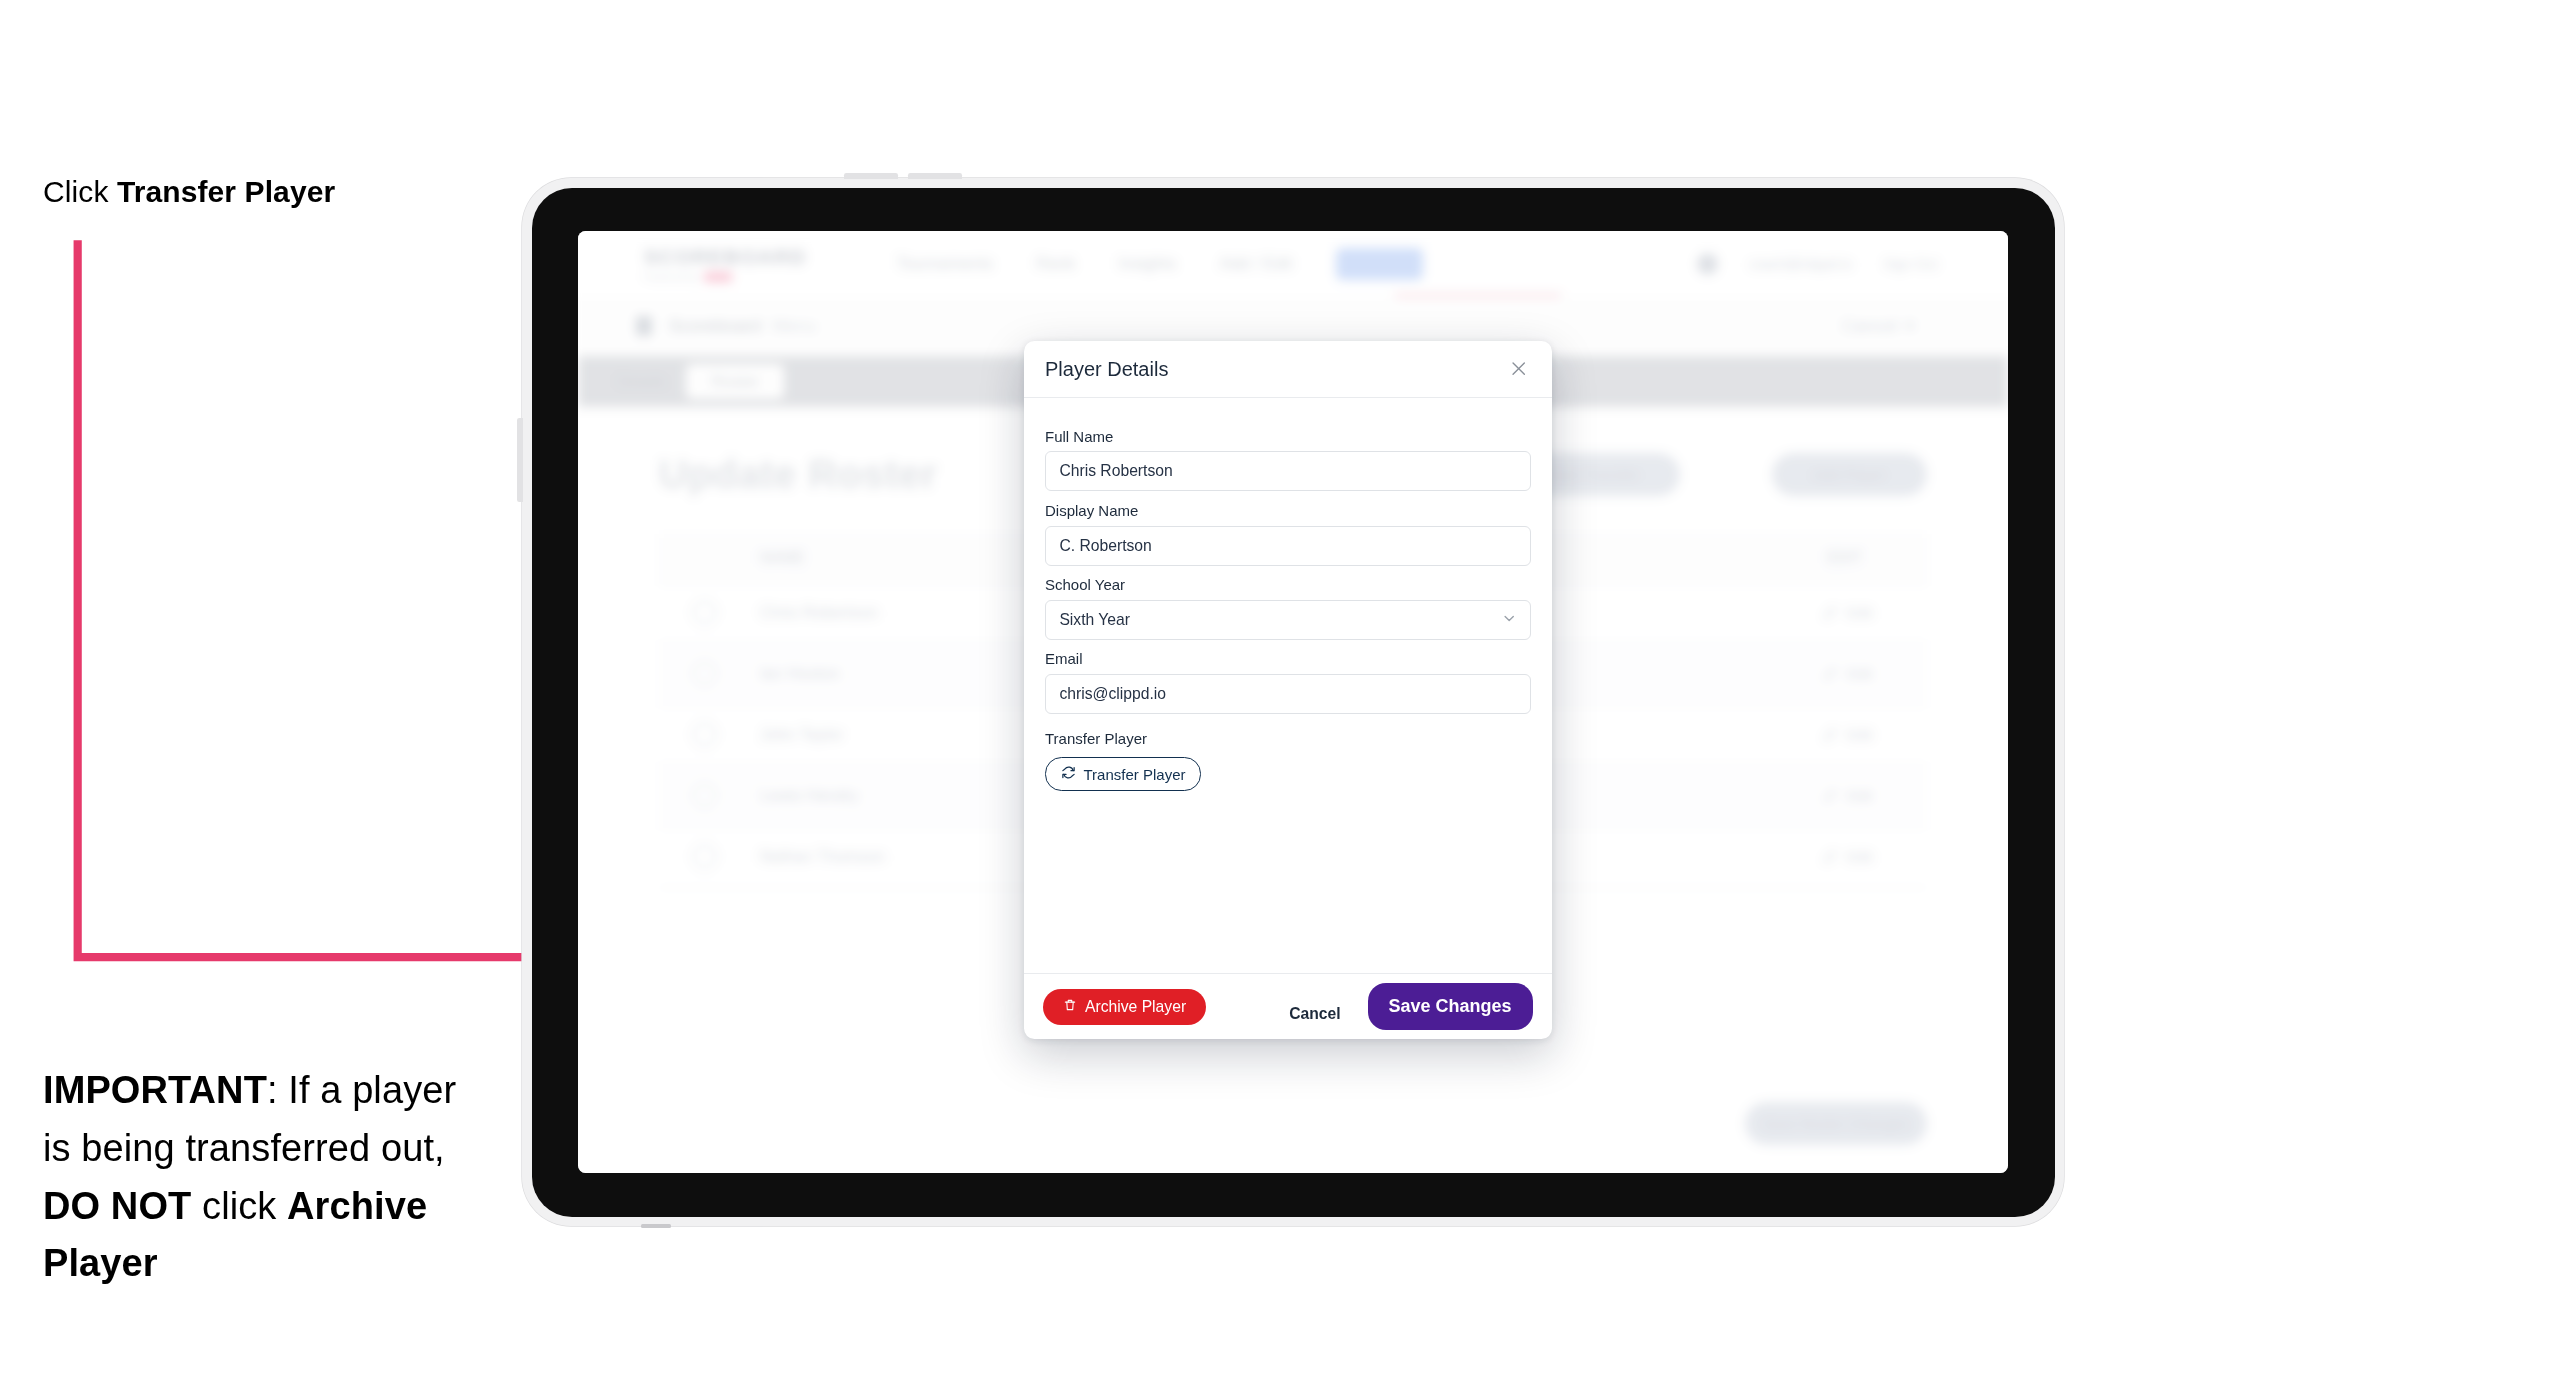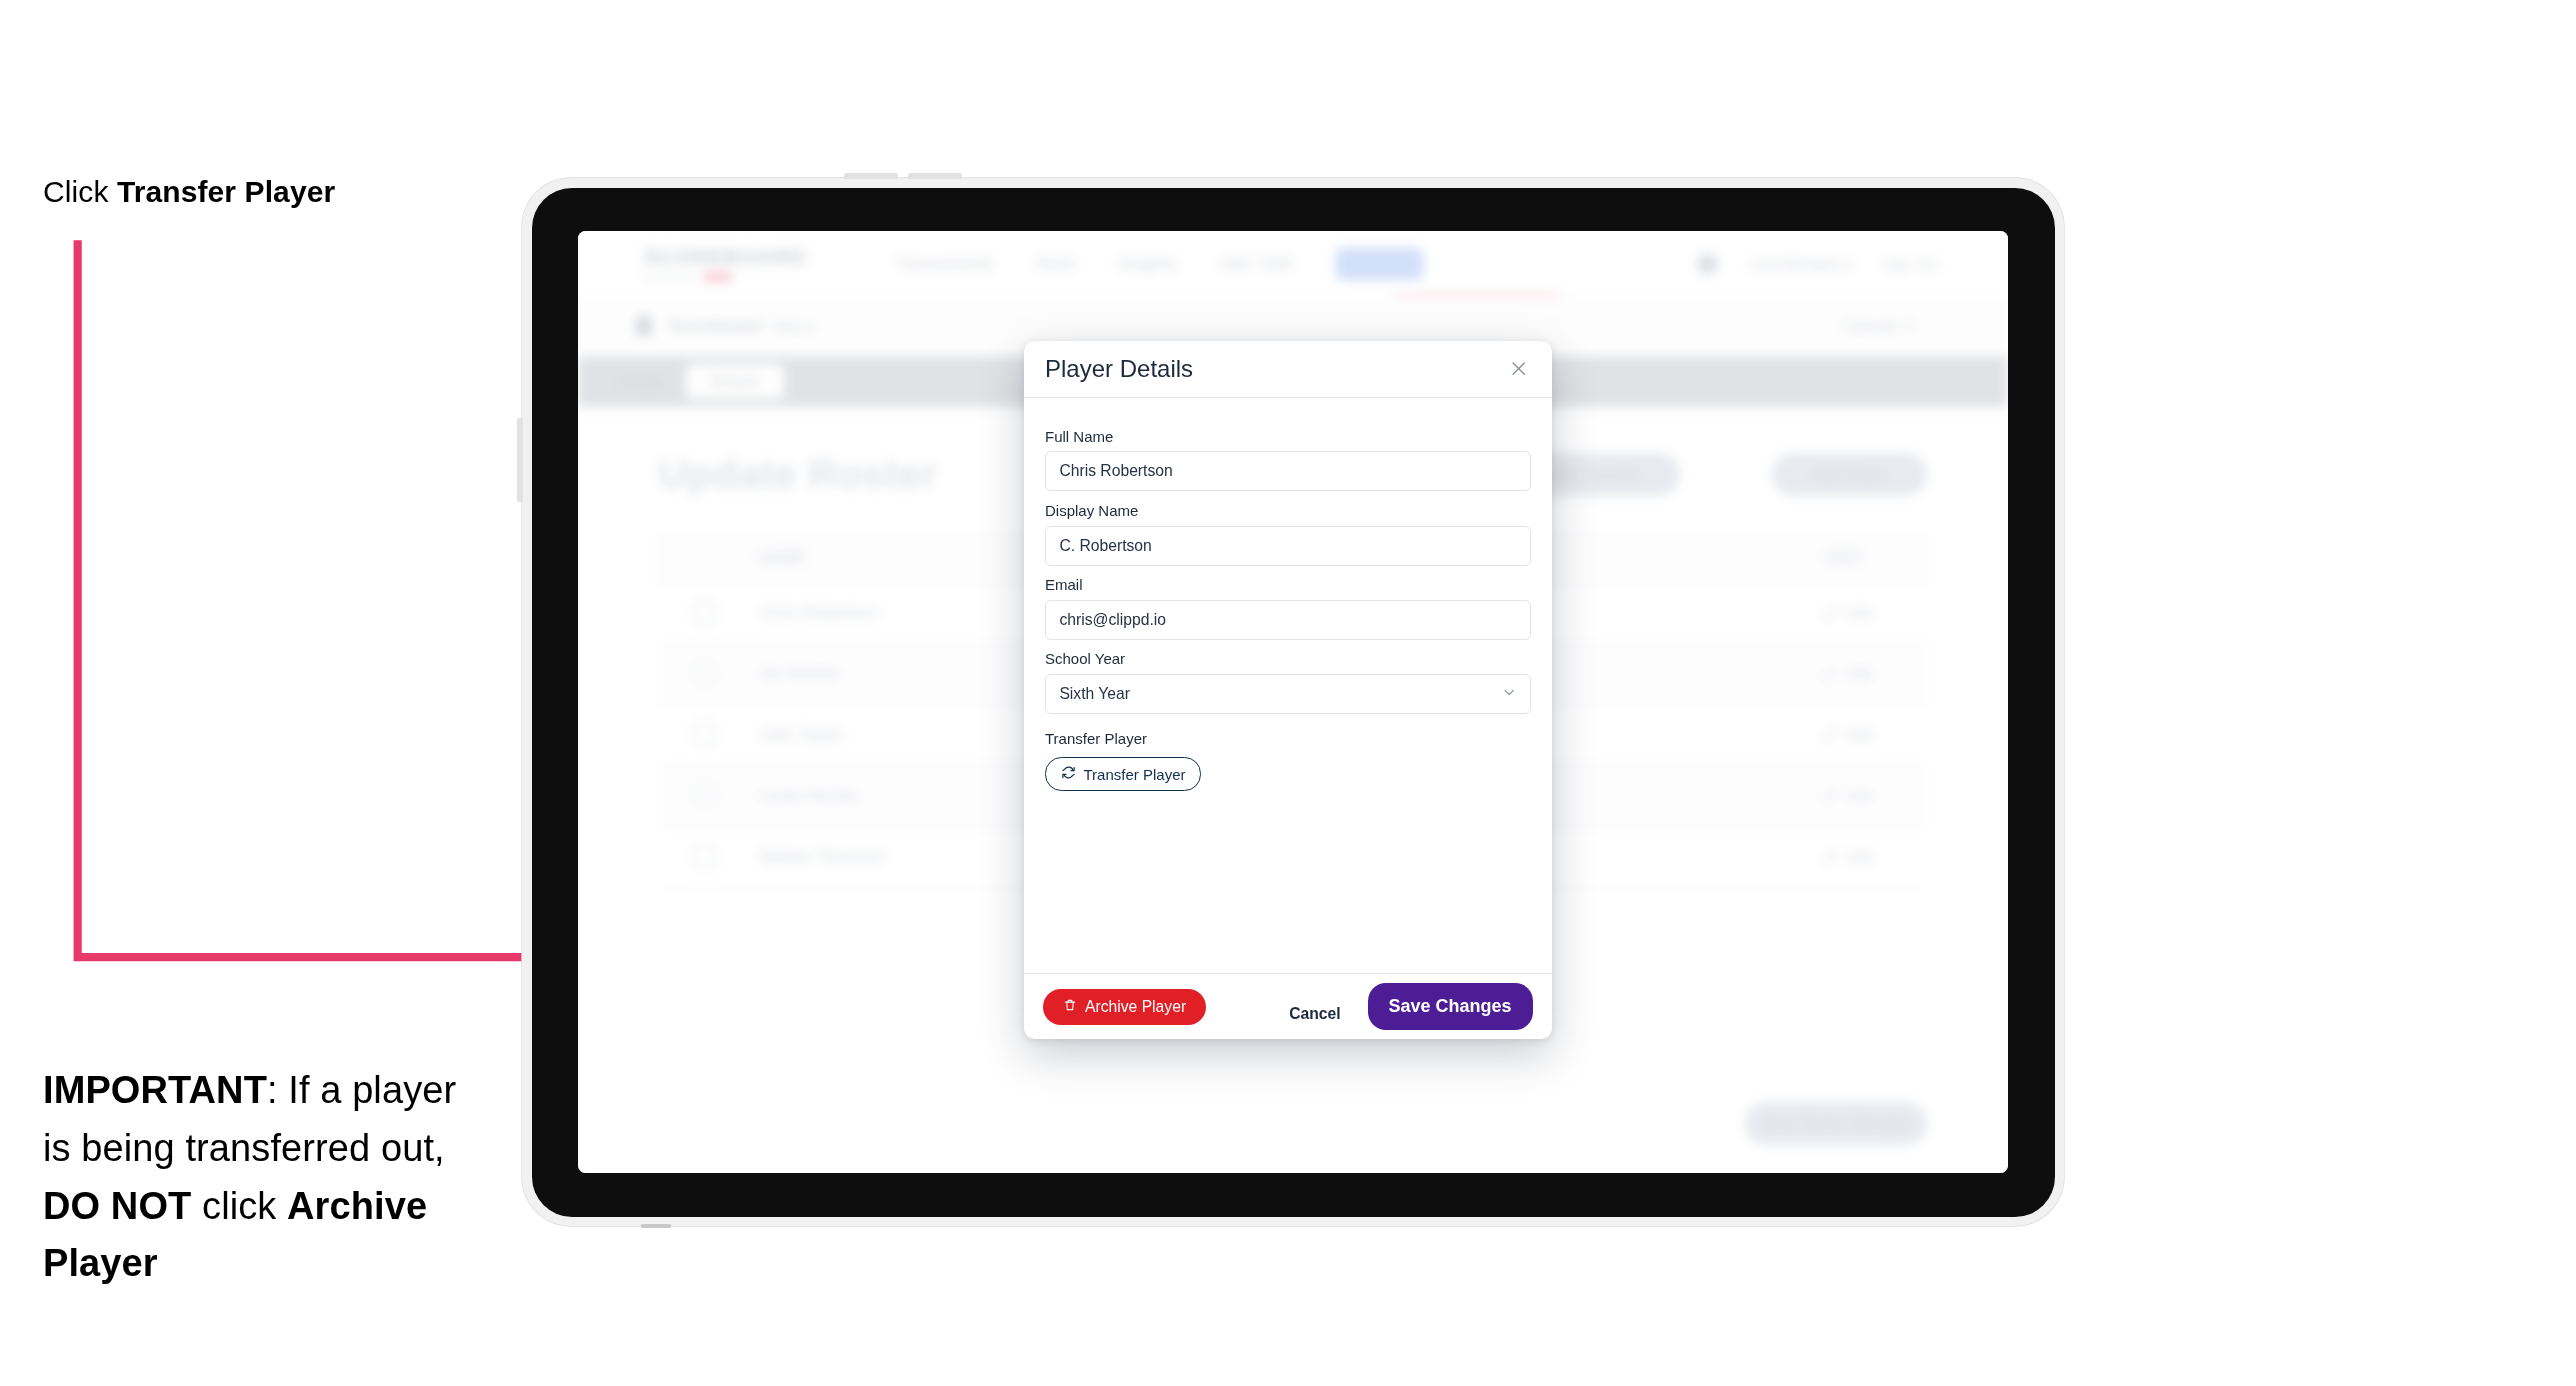--- a/index.html
+++ b/index.html
@@ -166,21 +166,21 @@
     background:#ffffff; border-radius: 10.4px;
     box-shadow: 0 15px 45px rgba(15,25,45,.22), 0 1.5px 7.5px rgba(15,25,45,.10);
     overflow:hidden;
     font-family:"Liberation Sans", sans-serif;
   }
   .modal-head {
     height: 57px; border-bottom: 0.7px solid #e9ebee;
     display:flex; align-items:center; justify-content:space-between;
     padding: 0 21px 0 21px;
   }
-  .modal-title { font-size: 24px; color:#1d2a3b; font-weight: 400; }
+  .modal-title { font-size: 20px; color:#1d2a3b; font-weight: 400; }
   .close-x {
     width: 25px; height:25px; cursor:pointer; color:#8a9099;
     display:flex; align-items:center; justify-content:center;
   }
   .modal-body { padding: 19.4px 21px 0 21px; height: 576px; }
 
   .photo-row { display:flex; align-items:center; gap: 19.4px; height: 88px; }
   .avatar-big {
     width: 72px; height: 72px; border-radius: 50%; background:#f0f1f3;
     display:flex; align-items:center; justify-content:center;
@@ -401,37 +401,37 @@
 
 
       <div class="field">
         <label class="field-label">Full Name</label>
         <input class="field-input" value="Chris Robertson" style="">
       </div>
 
       <div class="field">
         <label class="field-label">Display Name</label>
         <input class="field-input" value="C. Robertson" style="">
-      </div>
-
-      <div class="field">
-        <label class="field-label">Email</label>
-        <input class="field-input" value="chris@clippd.io" style="">
       </div>
 
       <div class="field">
         <label class="field-label">School Year</label>
         <div class="select-wrap">
           <input class="field-input" readonly="" value="Sixth Year" style="">
           <span class="chev">
             <svg viewBox="0 0 24 24" width="16.4" height="16.4" fill="none" stroke="currentColor" stroke-width="2" stroke-linecap="round" stroke-linejoin="round">
                 <polyline points="6 9 12 15 18 9"></polyline>
               </svg>
           </span>
         </div>
+      </div>
+
+      <div class="field">
+        <label class="field-label">Email</label>
+        <input class="field-input" value="chris@clippd.io" style="">
       </div>
 
       <div class="transfer-sec">
         <div class="transfer-h">Transfer Player</div>
         <button class="transfer-btn">
           <span>
             <svg viewBox="0 0 24 24" width="15" height="15" fill="none" stroke="currentColor" stroke-width="2" stroke-linecap="round" stroke-linejoin="round">
               <polyline points="21 4 21 9 16 9"></polyline>
               <polyline points="3 20 3 15 8 15"></polyline>
               <path d="M19.5 9A7.5 7.5 0 0 0 6.3 6.3L3 9"></path>

